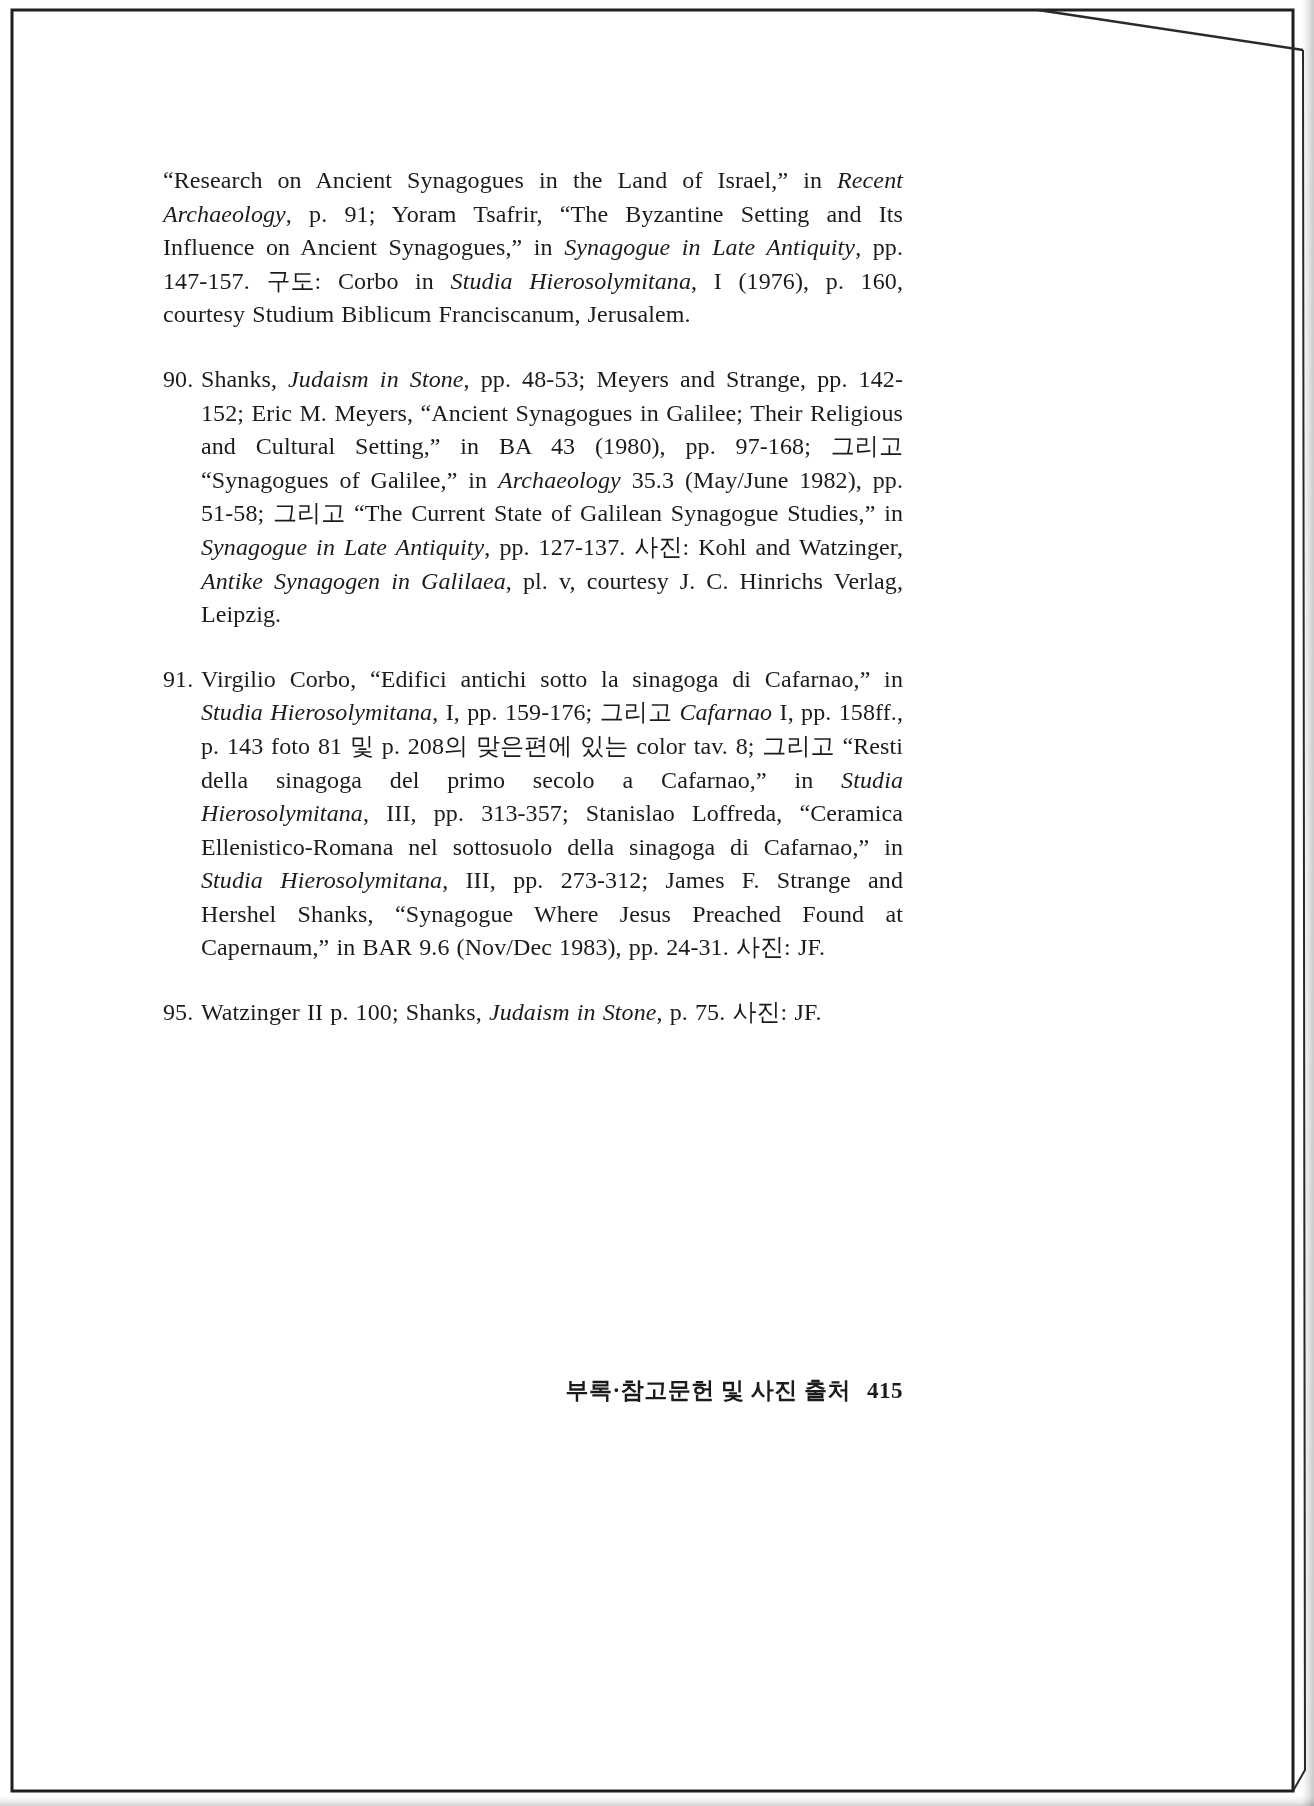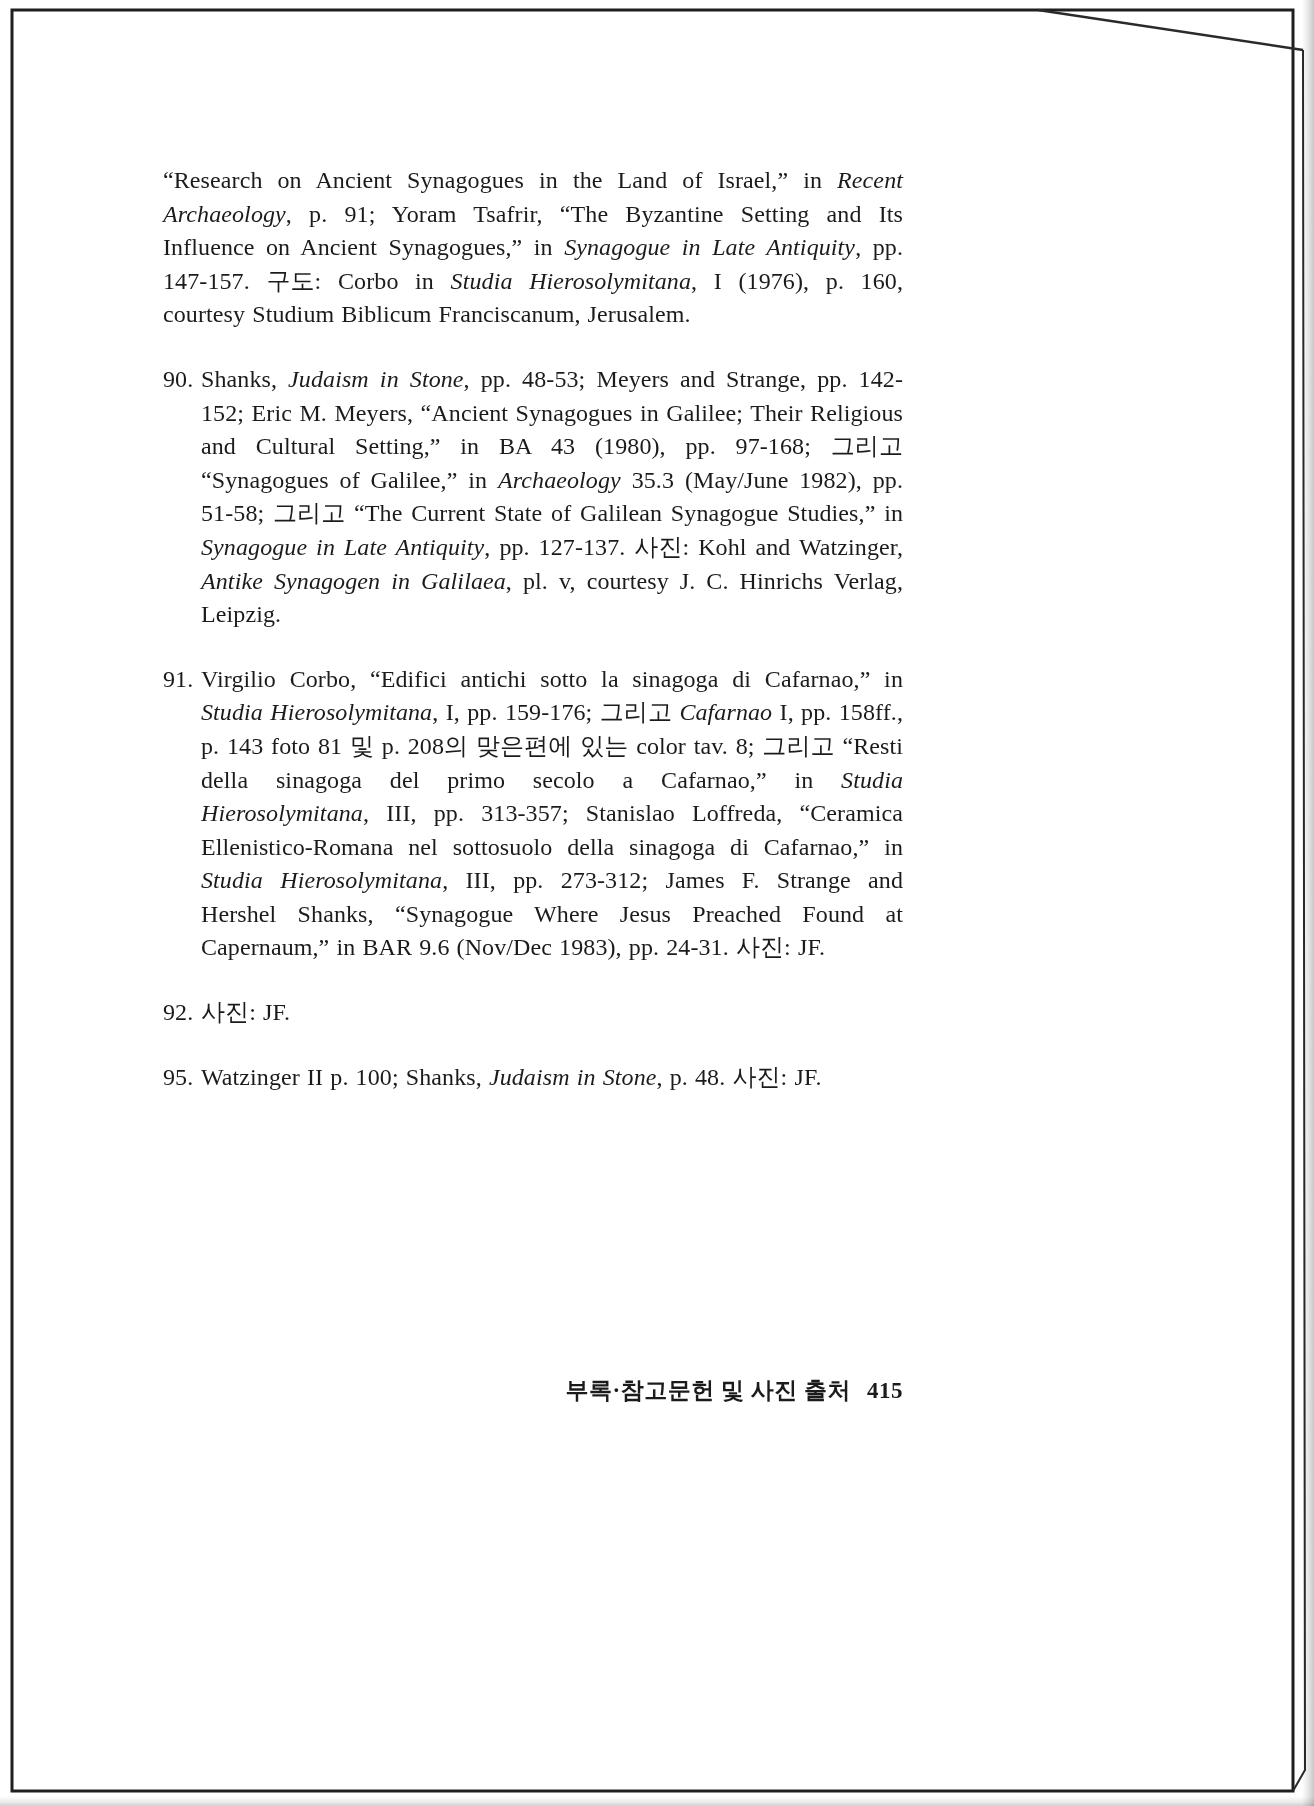--- a/index.html
+++ b/index.html
@@ -80,20 +80,19 @@
   <path d="M 1303 50 L 1305 1770 L 1293 1791" fill="none" stroke="#2a2a2a" stroke-width="2"></path>
 </svg>
 <div class="edge-right"></div>
 <div class="edge-bottom"></div>
 
 <div class="content">
   <p class="cont-para"><span>“Research on Ancient Synagogues in the Land of Israel,” in </span><span class="em">Recent Archaeology</span><span>, p. 91; Yoram Tsafrir, “The Byzantine Setting and Its Influence on Ancient Synagogues,” in </span><span class="em">Synagogue in Late Antiquity</span><span>, pp. 147-157. 구도: Corbo in </span><span class="em">Studia Hierosolymitana</span><span>, I (1976), p. 160, courtesy Studium Biblicum Franciscanum, Jerusalem.</span></p>
   <div>
       <p class="note"><span class="note-number">90.</span><span>Shanks, </span><span class="em">Judaism in Stone</span><span>, pp. 48-53; Meyers and Strange, pp. 142-152; Eric M. Meyers, “Ancient Synagogues in Galilee; Their Religious and Cultural Setting,” in BA 43 (1980), pp. 97-168; 그리고 “Synagogues of Galilee,” in </span><span class="em">Archaeology</span><span> 35.3 (May/June 1982), pp. 51-58; 그리고 “The Current State of Galilean Synagogue Studies,” in </span><span class="em">Synagogue in Late Antiquity</span><span>, pp. 127-137. 사진: Kohl and Watzinger, </span><span class="em">Antike Synagogen in Galilaea</span><span>, pl. v, courtesy J. C. Hinrichs Verlag, Leipzig.</span></p>
       <p class="note"><span class="note-number">91.</span><span>Virgilio Corbo, “Edifici antichi sotto la sinagoga di Cafarnao,” in </span><span class="em">Studia Hierosolymitana</span><span>, I, pp. 159-176; 그리고 </span><span class="em">Cafarnao</span><span> I, pp. 158ff., p. 143 foto 81 및 p. 208의 맞은편에 있는 color tav. 8; 그리고 “Resti della sinagoga del primo secolo a Cafarnao,” in </span><span class="em">Studia Hierosolymitana</span><span>, III, pp. 313-357; Stanislao Loffreda, “Ceramica Ellenistico-Romana nel sottosuolo della sinagoga di Cafarnao,” in </span><span class="em">Studia Hierosolymitana</span><span>, III, pp. 273-312; James F. Strange and Hershel Shanks, “Synagogue Where Jesus Preached Found at Capernaum,” in BAR 9.6 (Nov/Dec 1983), pp. 24-31. 사진: JF.</span></p>
-      <p class="note"><span class="note-number">92.</span><span>사진: JF.</span></p>
-      <p class="note"><span class="note-number">95.</span><span>Watzinger II p. 100; Shanks, </span><span class="em">Judaism in Stone</span><span>, p. 48. 사진: JF.</span></p>
+      <p class="note"><span class="note-number">95.</span><span>Watzinger II p. 100; Shanks, </span><span class="em">Judaism in Stone</span><span>, p. 75. 사진: JF.</span></p>
     </div>
 </div>
 
 <div class="footer">
   <span>부록·참고문헌 및 사진 출처</span><span class="page-num">415</span>
 </div>
 
 </body></html>

